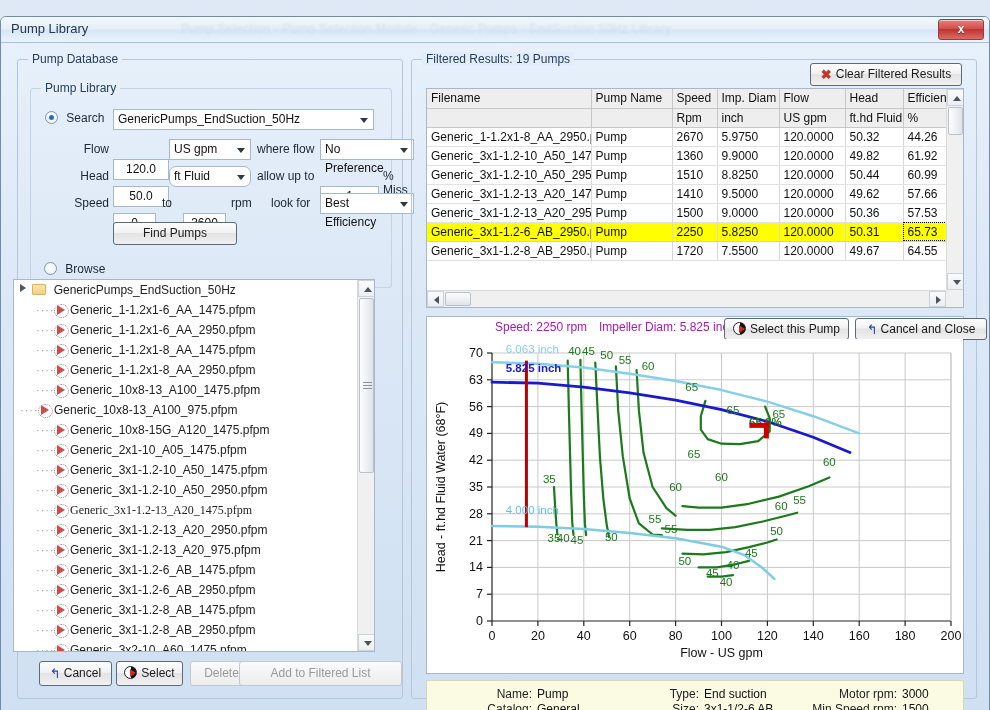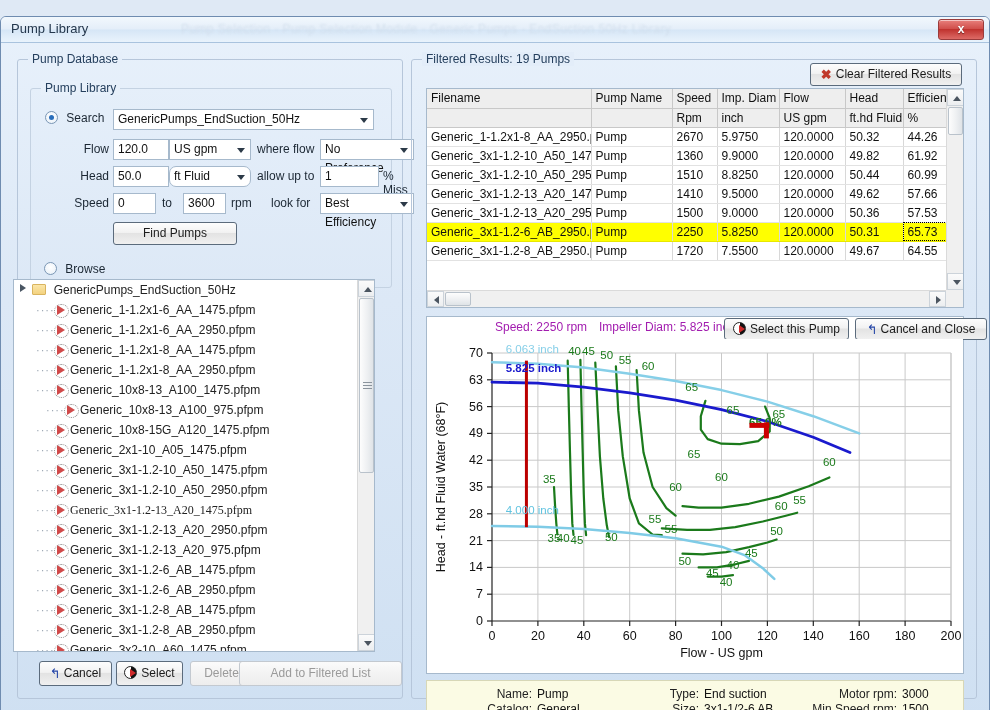--- a/index.html
+++ b/index.html
@@ -80,21 +80,21 @@
     width:5px; height:5px; border-radius:50%;
     background:#2a6ebb;
   }
   .lbl { font-size:12px; color:#1b2733; }
 
   .tbox {
     background:#fff; border:1px solid #a6b9cc;
     height:21px; line-height:19px; font-size:12px;
     padding:0 4px; color:#111;
   }
-  .tbox.num { text-align:left; }
+  .tbox.num { text-align:center;margin-top:20px; }
   .combo {
     background:#fff; border:1px solid #a6b9cc;
     height:21px; line-height:19px; font-size:12px;
     padding:0 18px 0 4px; color:#111; position:relative;
   }
   .combo .arr {
     position:absolute; right:5px; top:8px;
     width:0;height:0;border-left:4px solid transparent;border-right:4px solid transparent;
     border-top:5px solid #2c3a48;
   }
@@ -315,21 +315,21 @@
         <span class="expander"></span>
         <span class="foldericon"></span>
         <span>GenericPumps_EndSuction_50Hz</span>
       </div>
       <div id="tree-items">
           <div class="tnode" style="padding-left: 22px;"><span class="dots">····</span><span class="fileicon"></span><span>Generic_1-1.2x1-6_AA_1475.pfpm</span></div>
           <div class="tnode" style="padding-left: 22px;"><span class="dots">····</span><span class="fileicon"></span><span>Generic_1-1.2x1-6_AA_2950.pfpm</span></div>
           <div class="tnode" style="padding-left: 22px;"><span class="dots">····</span><span class="fileicon"></span><span>Generic_1-1.2x1-8_AA_1475.pfpm</span></div>
           <div class="tnode" style="padding-left: 22px;"><span class="dots">····</span><span class="fileicon"></span><span>Generic_1-1.2x1-8_AA_2950.pfpm</span></div>
           <div class="tnode" style="padding-left: 22px;"><span class="dots">····</span><span class="fileicon"></span><span>Generic_10x8-13_A100_1475.pfpm</span></div>
-          <div class="tnode" style="padding-left: 6px; margin-left: 26px;"><span class="dots">····</span><span class="fileicon"></span><span>Generic_10x8-13_A100_975.pfpm</span></div>
+          <div class="tnode" style="padding-left: 6px;"><span class="dots">····</span><span class="fileicon"></span><span>Generic_10x8-13_A100_975.pfpm</span></div>
           <div class="tnode" style="padding-left: 22px;"><span class="dots">····</span><span class="fileicon"></span><span>Generic_10x8-15G_A120_1475.pfpm</span></div>
           <div class="tnode" style="padding-left: 22px;"><span class="dots">····</span><span class="fileicon"></span><span>Generic_2x1-10_A05_1475.pfpm</span></div>
           <div class="tnode" style="padding-left: 22px;"><span class="dots">····</span><span class="fileicon"></span><span>Generic_3x1-1.2-10_A50_1475.pfpm</span></div>
           <div class="tnode" style="padding-left: 22px;"><span class="dots">····</span><span class="fileicon"></span><span>Generic_3x1-1.2-10_A50_2950.pfpm</span></div>
           <div class="tnode" style="padding-left: 22px; font-family: Liberation Serif, serif;"><span class="dots">····</span><span class="fileicon"></span><span>Generic_3x1-1.2-13_A20_1475.pfpm</span></div>
           <div class="tnode" style="padding-left: 22px;"><span class="dots">····</span><span class="fileicon"></span><span>Generic_3x1-1.2-13_A20_2950.pfpm</span></div>
           <div class="tnode" style="padding-left: 22px;"><span class="dots">····</span><span class="fileicon"></span><span>Generic_3x1-1.2-13_A20_975.pfpm</span></div>
           <div class="tnode" style="padding-left: 22px;"><span class="dots">····</span><span class="fileicon"></span><span>Generic_3x1-1.2-6_AB_1475.pfpm</span></div>
           <div class="tnode" style="padding-left: 22px;"><span class="dots">····</span><span class="fileicon"></span><span>Generic_3x1-1.2-6_AB_2950.pfpm</span></div>
           <div class="tnode" style="padding-left: 22px;"><span class="dots">····</span><span class="fileicon"></span><span>Generic_3x1-1.2-8_AB_1475.pfpm</span></div>

